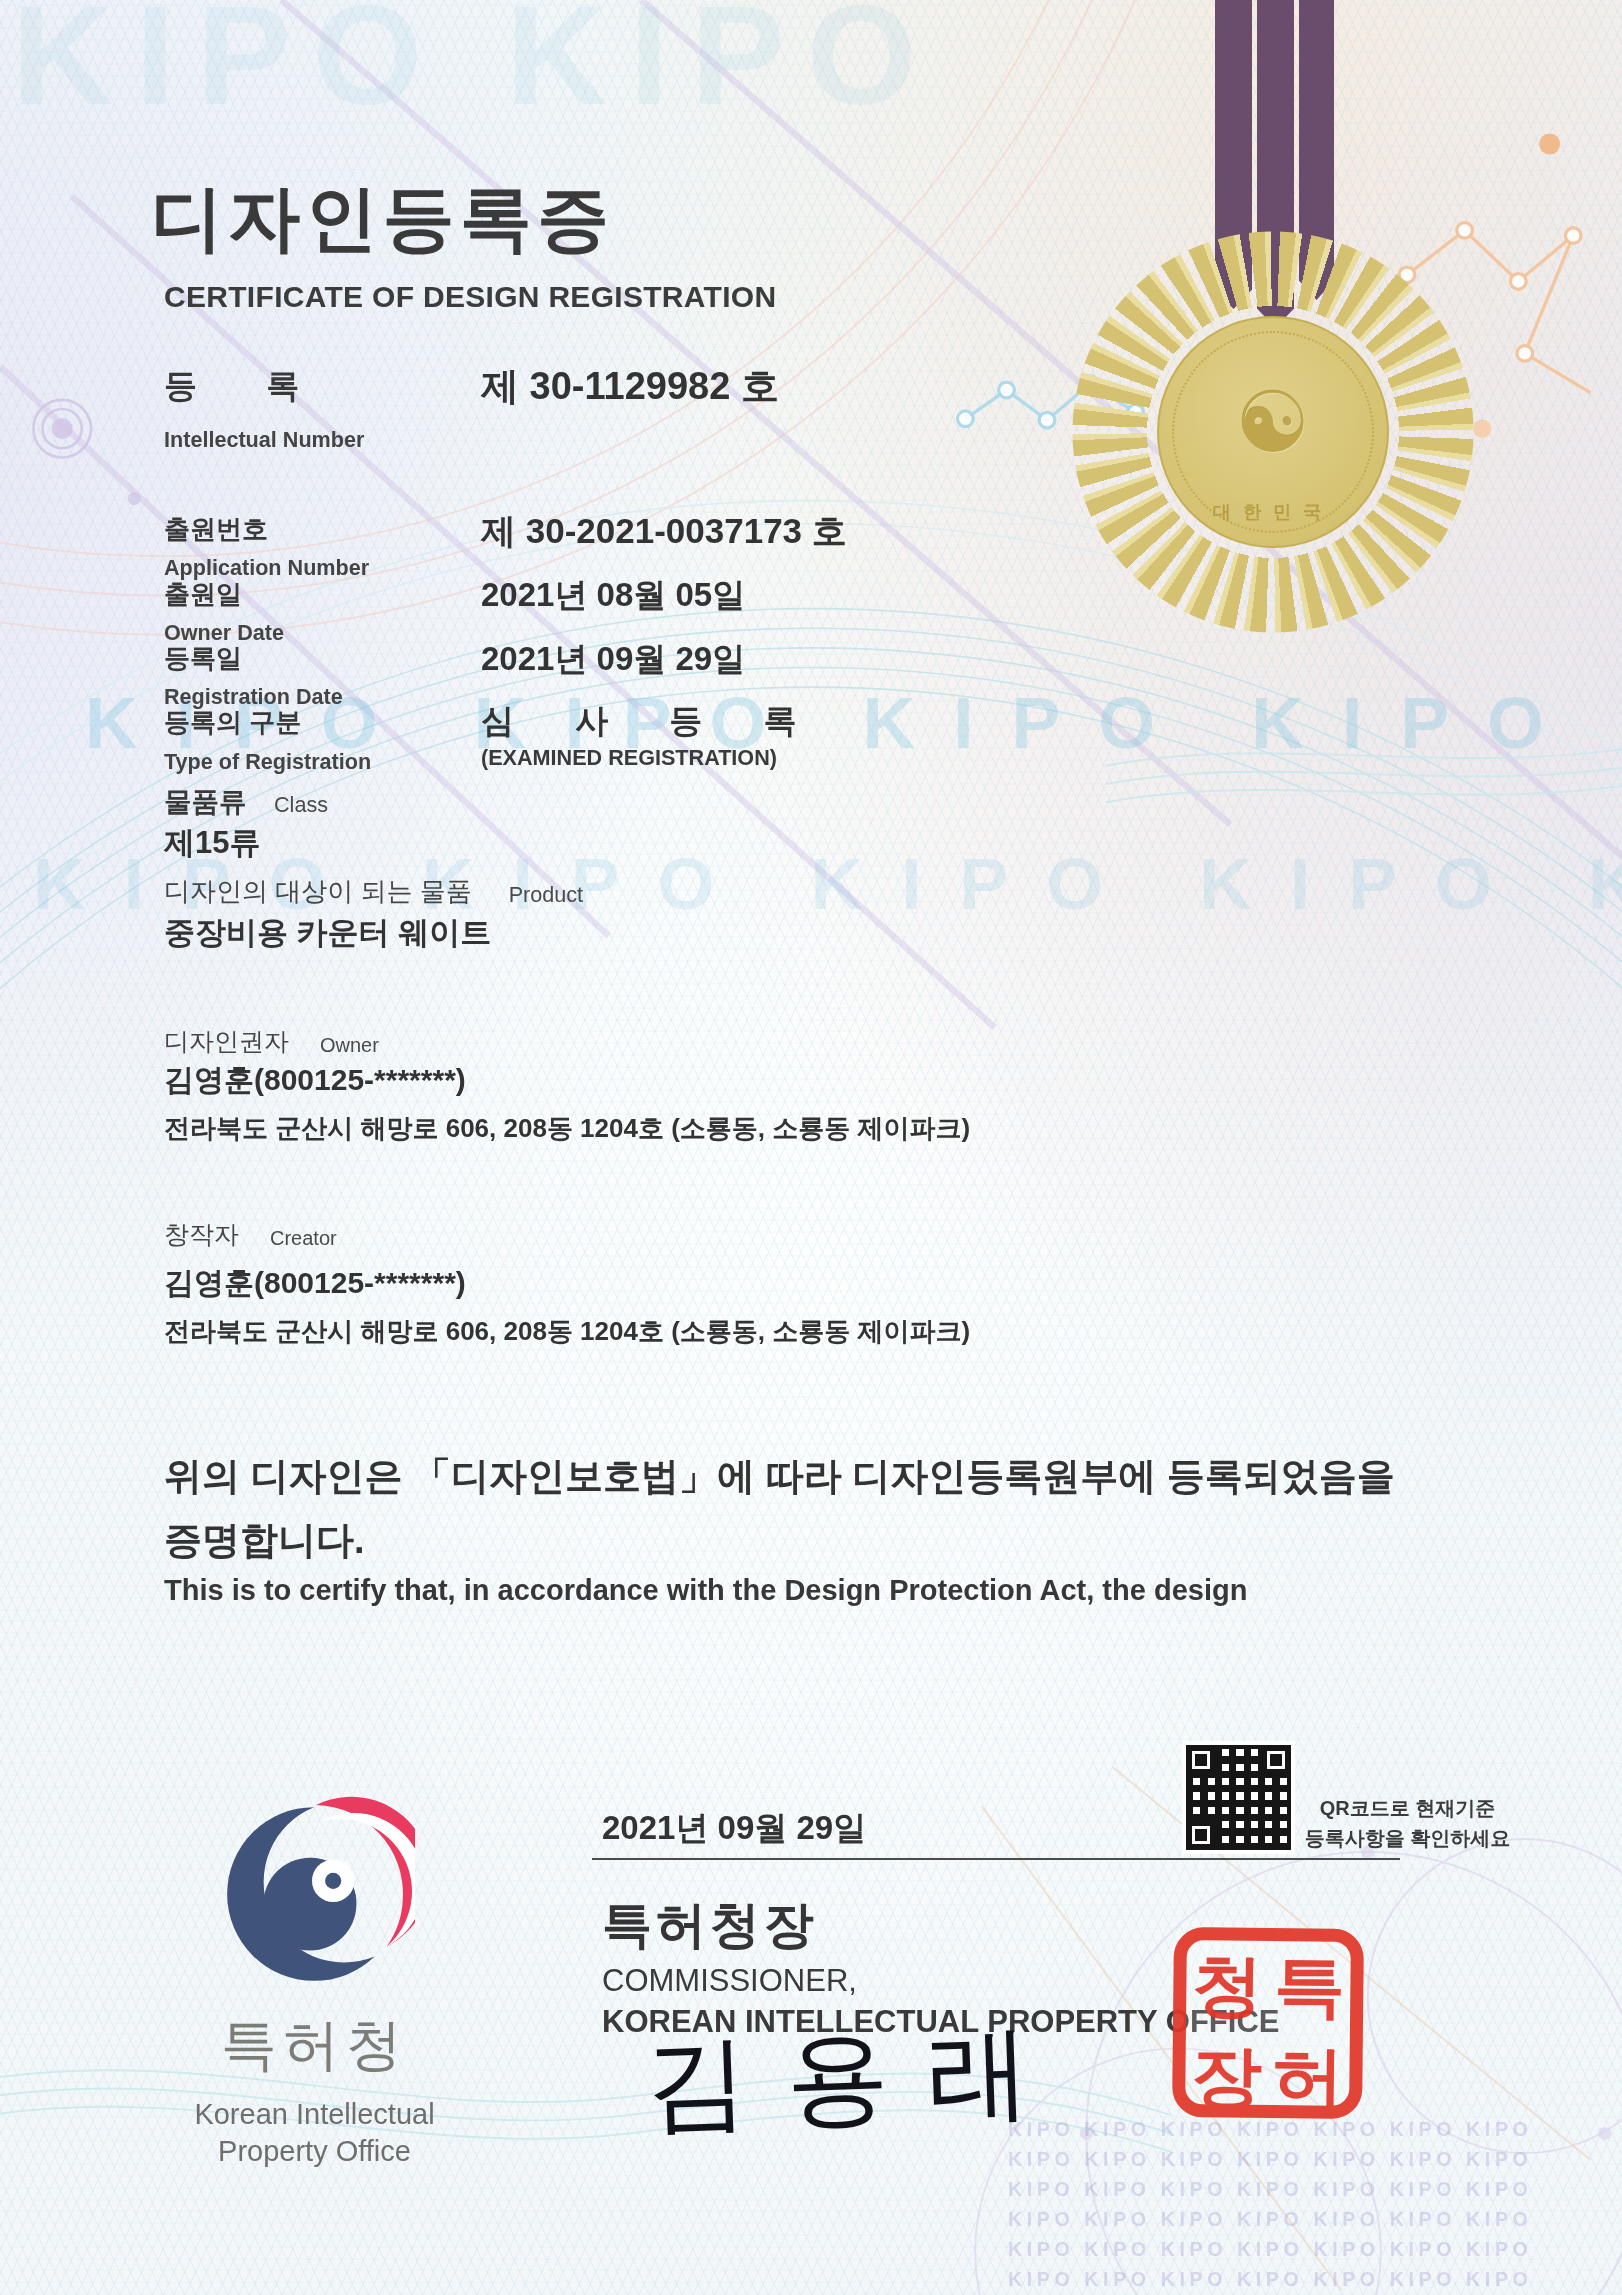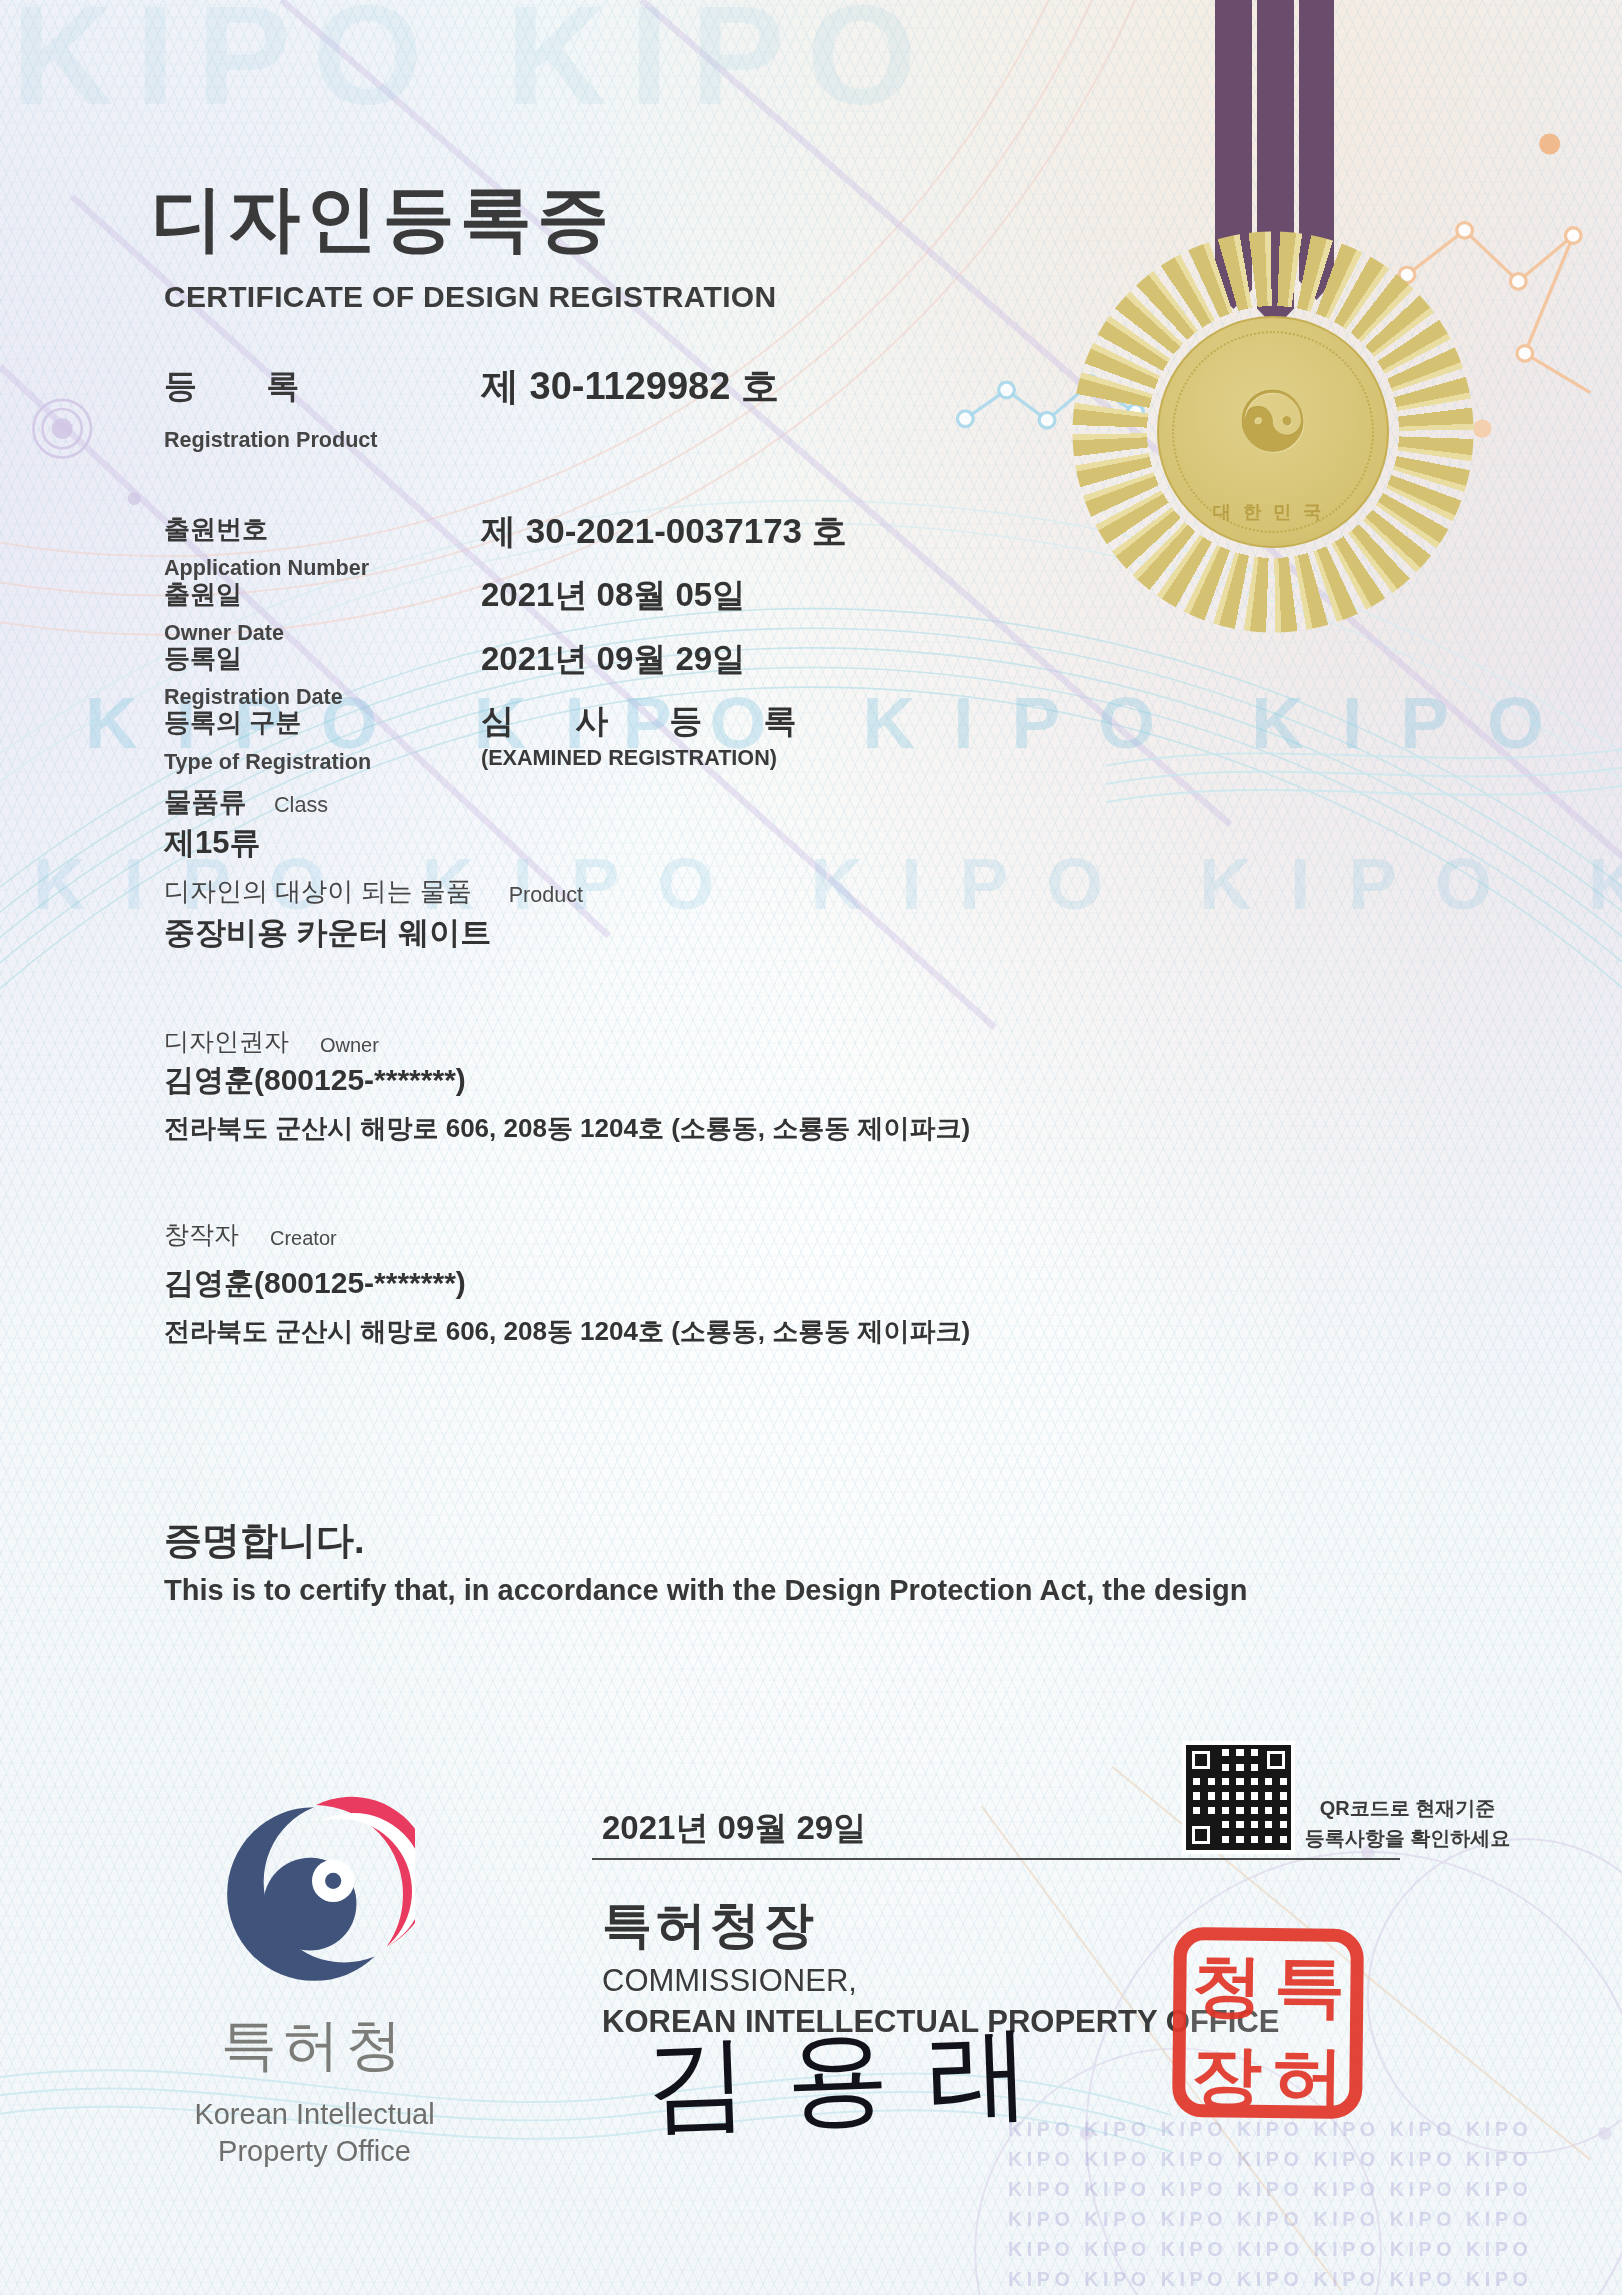--- a/index.html
+++ b/index.html
@@ -242,21 +242,21 @@
   <div class="abs medal-rays"></div>
   <div class="abs medal-disc">
     <div class="medal-taegeuk">☯</div>
     <div class="medal-country">대한민국</div>
   </div>
 
   <div class="abs t title-ko">디자인등록증</div>
   <div class="abs t title-en">CERTIFICATE OF DESIGN REGISTRATION</div>
 
   <div class="abs t lab-ko reg-ko">등 록</div>
-  <div class="abs t lab-en reg-en">Registration Product</div>
+  <div class="abs t lab-en reg-en">Intellectual Number</div>
   <div class="abs t val reg-val">제 30-1129982 호</div>
 
   <div class="abs t lab-ko app-ko">출원번호</div>
   <div class="abs t lab-en app-en">Application Number</div>
   <div class="abs t val app-val">제 30-2021-0037173 호</div>
 
   <div class="abs t lab-ko fil-ko">출원일</div>
   <div class="abs t lab-en fil-en">Owner Date</div>
   <div class="abs t val fil-val">2021년 08월 05일</div>
 
@@ -288,20 +288,21 @@
   <div class="abs t val own-name">김영훈(800125-*******)</div>
   <div class="abs t val own-addr">전라북도 군산시 해망로 606, 208동 1204호 (소룡동, 소룡동 제이파크)</div>
 
   <div class="abs crt-row">
     <span class="t own-lab">창작자</span>
     <span class="t own-en">Creator</span>
   </div>
   <div class="abs t val crt-name">김영훈(800125-*******)</div>
   <div class="abs t val crt-addr">전라북도 군산시 해망로 606, 208동 1204호 (소룡동, 소룡동 제이파크)</div>
 
+  <div class="abs t st-ko1">위의 디자인은 「디자인보호법」에 따라 디자인등록원부에 등록되었음을</div>
   <div class="abs t st-ko2">증명합니다.</div>
   <div class="abs t st-en1">This is to certify that, in accordance with the Design Protection Act, the design</div>
 
   <div class="abs t issue-date">2021년 09월 29일</div>
   <div class="abs rule"></div>
 
   <div class="abs qr">
     <div class="qr-mod"></div>
     <div class="finder f-tl"></div>
     <div class="finder f-tr"></div>

